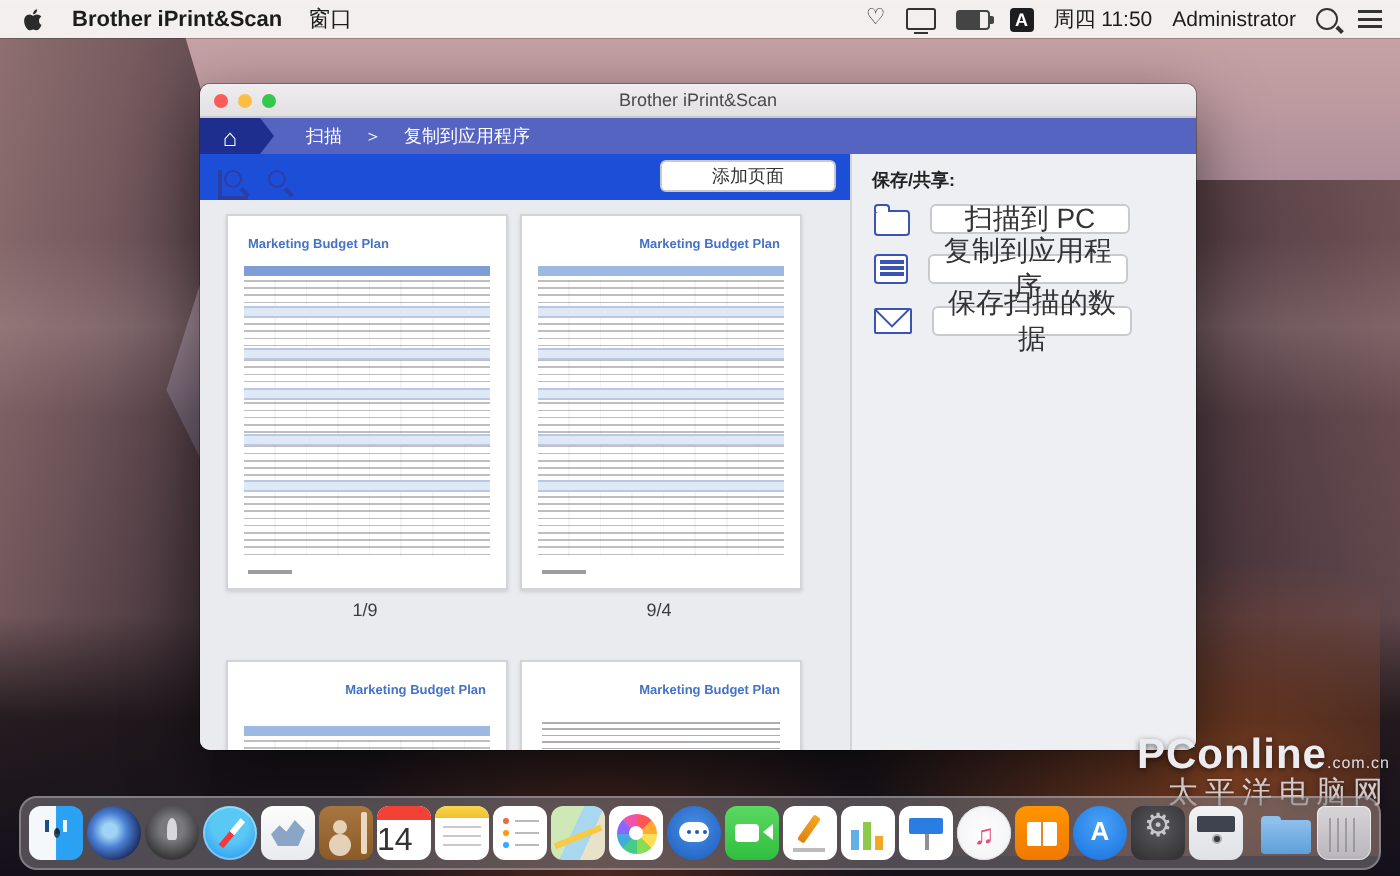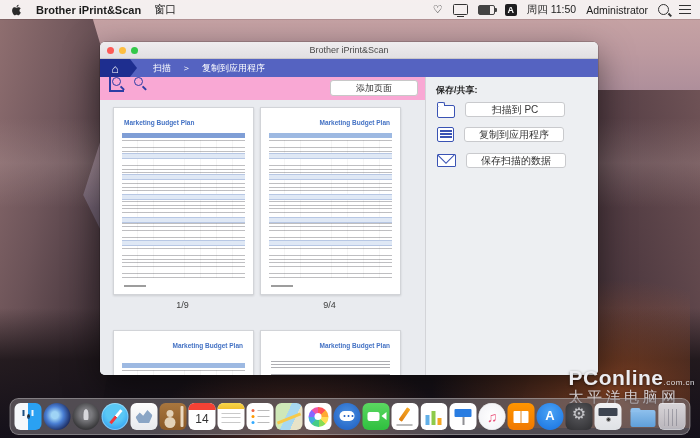--- a/index.html
+++ b/index.html
@@ -59,22 +59,22 @@
   .tl.grn{background:#34c84a;margin-left:5px;}
   .wtitle{position:absolute;left:0;right:0;text-align:center;font-size:9px;color:#4a4a4a;}
 
   .navbar{height:19px;background:#5563c1;position:relative;display:flex;align-items:center;color:#fff;}
   .home-btn{width:30px;height:19px;background:#1e2e8f;display:flex;align-items:center;justify-content:center;position:relative;}
   .home-btn::after{content:"";position:absolute;left:30px;top:0;
     border-top:9.5px solid transparent;border-bottom:9.5px solid transparent;border-left:7px solid #1e2e8f;}
   .home-glyph{font-size:12px;line-height:1;color:#fff;}
   .crumbs{display:flex;gap:11px;margin-left:23px;font-size:9px;align-items:flex-end;}
 
-  .toolbar{position:absolute;top:35px;left:0;width:325px;height:23px;background:#f9a8d4;
-    border-bottom:1px solid #dfe0e4;display:flex;align-items:flex-start;}
+  .toolbar{position:absolute;top:35px;left:0;width:325px;height:23px;background:#1d4ed8;
+    border-bottom:1px solid #dfe0e4;display:flex;align-items:flex-end;}
   .tool-icons{display:flex;gap:9px;margin-left:9px;}
   .mg{width:13px;height:13px;position:relative;}
   .mg::before{content:"";position:absolute;width:7px;height:7px;border:1.6px solid #2c3da5;border-radius:50%;left:1px;top:0;}
   .mg::after{content:"";position:absolute;width:4.5px;height:1.8px;background:#2c3da5;right:0;bottom:1.5px;transform:rotate(45deg);}
   .mg.docbg{border-left:2px solid #2c3da5;border-bottom:2px solid #2c3da5;}
   .add-page-btn{position:absolute;left:230px;top:3px;width:88px;height:16px;background:#fff;
     border:1px solid #c8c8c8;border-radius:3px;font-size:9px;color:#333;
     display:flex;align-items:center;justify-content:center;cursor:default;}
 
   .thumbs-area{position:absolute;top:58px;left:0;width:325px;bottom:0;background:#e9ebef;}
@@ -100,21 +100,21 @@
     background:repeating-linear-gradient(180deg,rgba(60,60,72,.42) 0 .8px,transparent .8px 3.2px);}
   .page-label{position:absolute;width:139px;text-align:center;top:200px;font-size:9px;color:#3c3c3c;}
   .pl1{left:13px;} .pl2{left:160px;}
 
   .share-panel{position:absolute;top:35px;left:325px;right:0;bottom:0;background:#edeff2;
     border-left:1px solid #d3d4d8;}
   .share-heading{position:absolute;left:10px;top:7px;font-size:9px;font-weight:bold;color:#222;}
   .share-row{position:absolute;left:11px;display:flex;align-items:center;gap:10px;}
   .sr1{top:24px;} .sr2{top:50px;} .sr3{top:76px;}
   .share-btn{width:100px;height:15px;background:#fff;border:1px solid #c9cacd;border-radius:3px;
-    font-size:10px;color:#333;display:flex;align-items:center;justify-content:center;cursor:default;}
+    font-size:14px;color:#333;display:flex;align-items:center;justify-content:center;cursor:default;}
   .ic-folder{width:16px;height:11px;border:1.5px solid #3a53b4;border-radius:2px;position:relative;margin-top:4px;background:#fff;}
   .ic-folder::before{content:"";position:absolute;top:-4.5px;left:-1.5px;width:6px;height:3px;
     border:1.5px solid #3a53b4;border-bottom:none;border-radius:2px 2px 0 0;background:#fff;}
   .ic-appwin{width:15px;height:13px;border:1.5px solid #3a53b4;border-radius:2px;position:relative;background:#fff;}
   .ic-appwin::before{content:"";position:absolute;left:1.5px;right:1.5px;top:2px;height:1.5px;background:#3a53b4;
     box-shadow:0 3px 0 #3a53b4,0 6px 0 #3a53b4;}
   .ic-envelope{width:17px;height:11px;border:1.5px solid #3a53b4;border-radius:1px;position:relative;overflow:hidden;background:#fff;}
   .ic-envelope::before{content:"";position:absolute;left:1px;top:-8px;width:12px;height:12px;
     transform:rotate(45deg);border:1.5px solid #3a53b4;background:#fff;}
 
@@ -140,21 +140,21 @@
     background:linear-gradient(180deg,#fff 0 50%,#f4383b 50%);transform:rotate(40deg);}
   .ic-mailapp{background:linear-gradient(#fdfdfd,#e8eaee);}
   .ic-mailapp::before{content:"";position:absolute;left:5px;top:7px;width:17px;height:13px;background:#8aa5c5;
     clip-path:polygon(0 55%,25% 20%,45% 45%,70% 0,100% 40%,80% 100%,20% 100%);}
   .ic-contacts{background:linear-gradient(#a8763e,#8a5a28);}
   .ic-contacts::before{content:"";position:absolute;right:3px;top:3px;bottom:3px;width:3px;background:#ead9c0;border-radius:1px;}
   .ic-contacts::after{content:"";position:absolute;left:7px;top:7px;width:7px;height:7px;border-radius:50%;background:#e3d2b8;
     box-shadow:0 9px 0 2px #e3d2b8;}
   .ic-calendar{background:#fff;}
   .ic-calendar::before{content:"";position:absolute;top:0;left:0;right:0;height:7px;background:#f34235;border-radius:6px 6px 0 0;}
-  .cal-day{position:absolute;left:0;right:0;top:9px;text-align:center;font-size:12px;color:#333;}
+  .cal-day{position:absolute;left:0;right:0;top:9px;text-align:left;font-size:16px;color:#333;}
   .ic-notes{background:#fff;}
   .ic-notes::before{content:"";position:absolute;top:0;left:0;right:0;height:6px;
     background:linear-gradient(#f7d64a,#f0c030);border-radius:6px 6px 0 0;}
   .ic-notes::after{content:"";position:absolute;left:4px;right:4px;top:10px;height:13px;
     background:repeating-linear-gradient(180deg,#c9c9c9 0 1px,transparent 1px 4.5px);}
   .ic-reminders{background:#fff;}
   .ic-reminders::after{content:"";position:absolute;left:5px;top:6px;width:3px;height:3px;border-radius:50%;background:#e64;
     box-shadow:0 6px 0 #f90,0 12px 0 #3af;}
   .ic-reminders::before{content:"";position:absolute;left:11px;right:4px;top:7px;height:14px;
     background:repeating-linear-gradient(180deg,#bbb 0 1px,transparent 1px 6px);}
@@ -202,21 +202,21 @@
   .ic-downloads::before{content:"";position:absolute;left:1px;top:7px;right:1px;bottom:3px;
     background:linear-gradient(#8ec0ed,#5f9fd9);border-radius:2px;}
   .ic-downloads::after{content:"";position:absolute;left:1px;top:4.5px;width:10px;height:4px;background:#8ec0ed;border-radius:2px 2px 0 0;}
   .ic-trash{background:linear-gradient(rgba(235,235,240,.85),rgba(205,205,213,.8));
     border-radius:4px 4px 6px 6px;box-shadow:inset 0 0 0 .5px rgba(255,255,255,.6);}
   .ic-trash::before{content:"";position:absolute;left:6px;top:6px;right:6px;bottom:4px;
     background:repeating-linear-gradient(90deg,rgba(120,120,132,.55) 0 1px,transparent 1px 4px);}
 
   
   .watermark{position:absolute;right:5px;bottom:33px;z-index:15;line-height:1.05;
-    text-shadow:0 1px 3px rgba(0,0,0,.55);}
+    text-shadow:0 1px 3px rgba(0,0,0,.55);text-align:right;}
   .wm-top{color:#ececf0;font-weight:bold;font-size:21px;letter-spacing:.5px;}
   .wm-domain{font-size:8px;font-weight:normal;color:rgba(240,240,244,.9);}
   .wm-sub{color:rgba(238,238,244,.82);font-size:15px;letter-spacing:3.5px;}
 </style>
 </head>
 <body>
 
 <div class="desktop">
   <div class="rock rock-left"></div>
   <div class="rock rock-right"></div>

